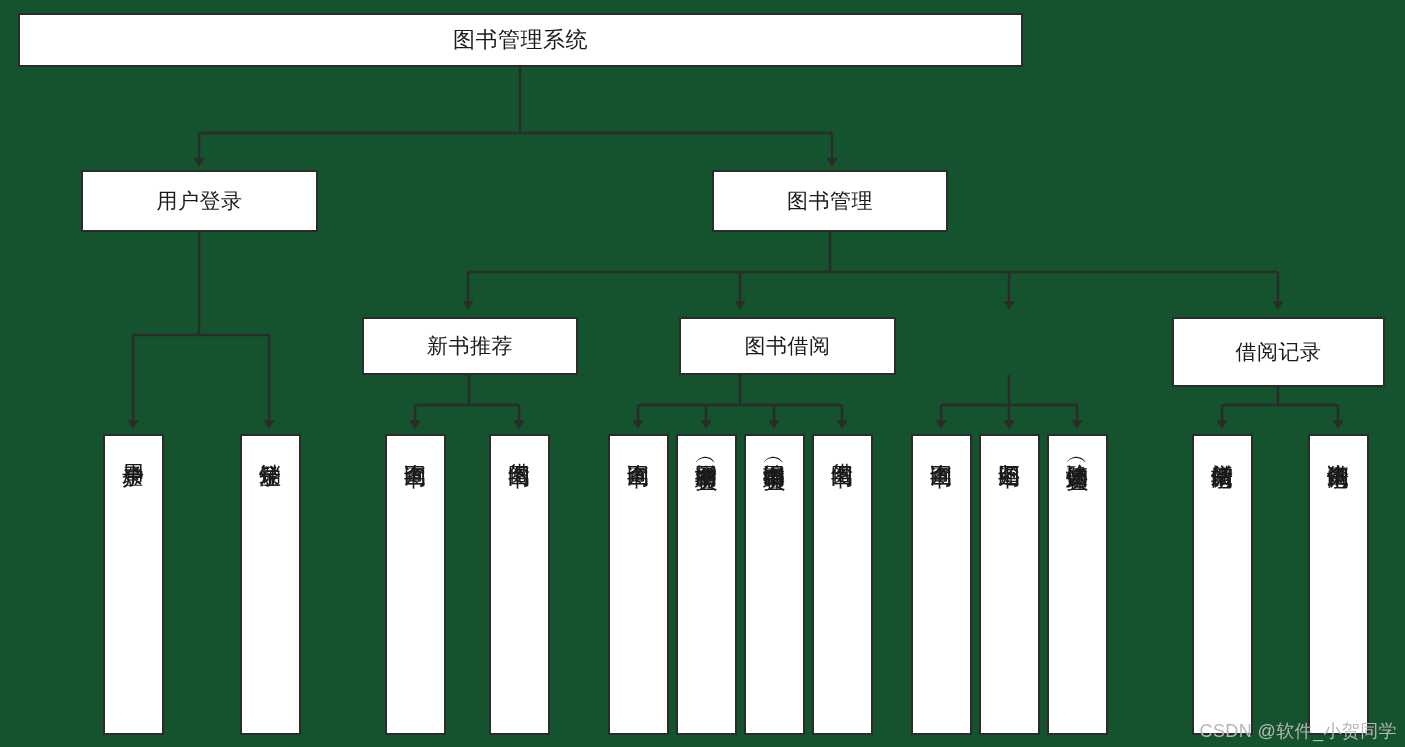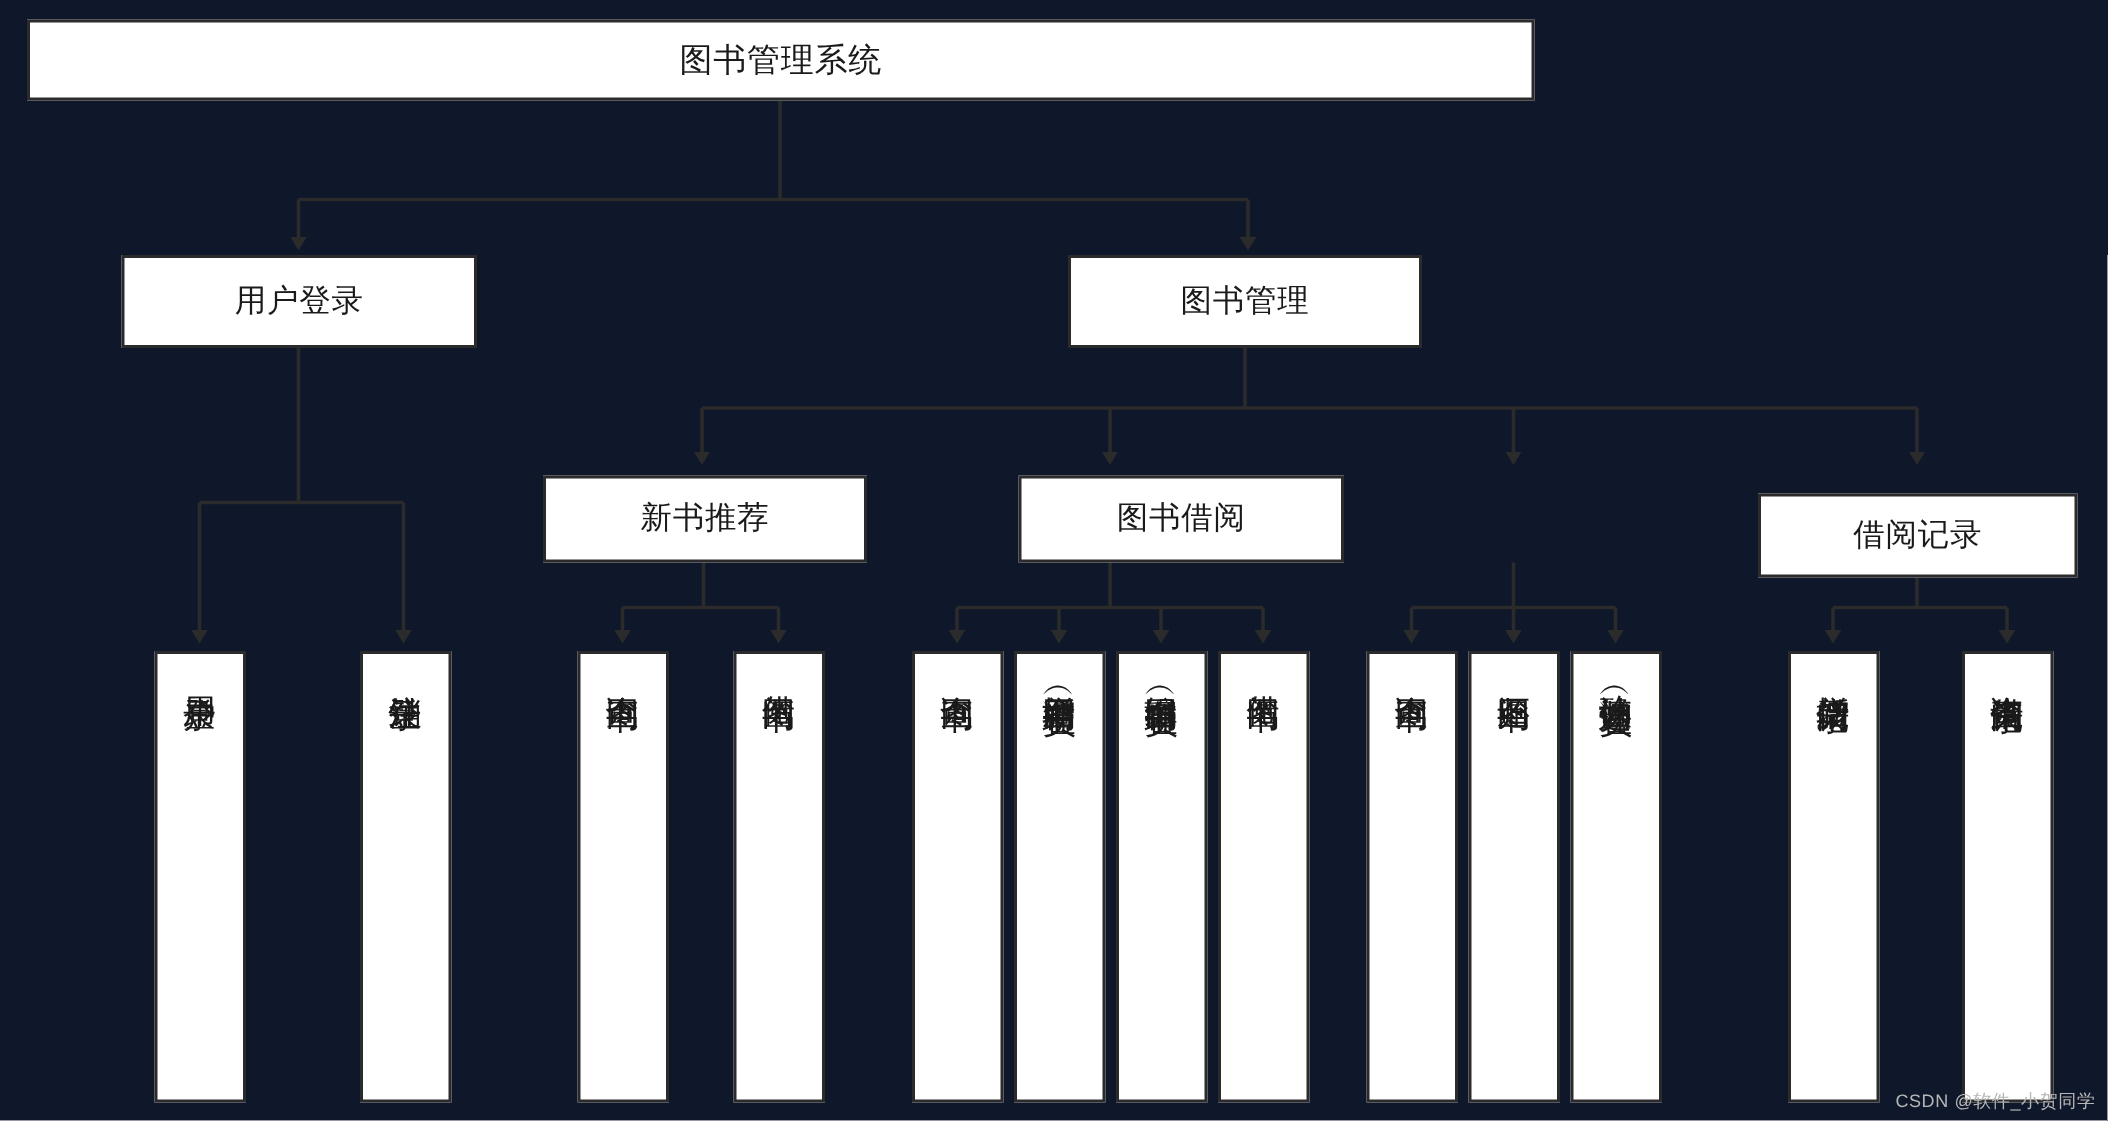--- a/index.html
+++ b/index.html
@@ -7,21 +7,21 @@
     padding: 0;
     background: #ffffff;
   }
   body {
     font-family: "Liberation Sans", "DejaVu Sans", sans-serif;
   }
   #canvas {
     position: relative;
     width: 1405px;
     height: 747px;
-    background: #0f172a;
+    background: #14532d;
     overflow: hidden;
   }
   svg.links {
     position: absolute;
     left: 0;
     top: 0;
     width: 1405px;
     height: 747px;
     pointer-events: none;
   }
@@ -58,21 +58,21 @@
     text-orientation: upright;
     font-size: 22px;
     line-height: 1.05;
     letter-spacing: 1px;
     white-space: nowrap;
   }
   .watermark {
     position: absolute;
     right: 8px;
     bottom: 4px;
-    font-size: 12px;
+    font-size: 18px;
     color: #b6b6b6;
     white-space: nowrap;
     letter-spacing: 0.4px;
   }
 </style>
 </head>
 <body>
 
 <div id="canvas">
 
@@ -136,21 +136,21 @@
   <div class="node horiz" style="left:712px; top:170px; width:236px; height:62px;">
     <span class="lbl">图书管理</span>
   </div>
 
   <div class="node horiz" style="left:362px; top:317px; width:216px; height:58px;">
     <span class="lbl">新书推荐</span>
   </div>
   <div class="node horiz" style="left:631px; top:317px; width:217px; height:58px;margin-left:48px;">
     <span class="lbl">图书借阅</span>
   </div>
-  <div class="node horiz" style="left:1172px; top:329px; width:213px; height:56px;">
+  <div class="node horiz" style="left:1172px; top:317px; width:213px; height:70px;">
     <span class="lbl">借阅记录</span>
   </div>
 
   <div class="node leaf" style="left:103px; top:434px; width:61px; height:301px;">
     <span class="lbl">用户登录</span>
   </div>
   <div class="node leaf" style="left:240px; top:434px; width:61px; height:301px;">
     <span class="lbl">注销登录</span>
   </div>
 

